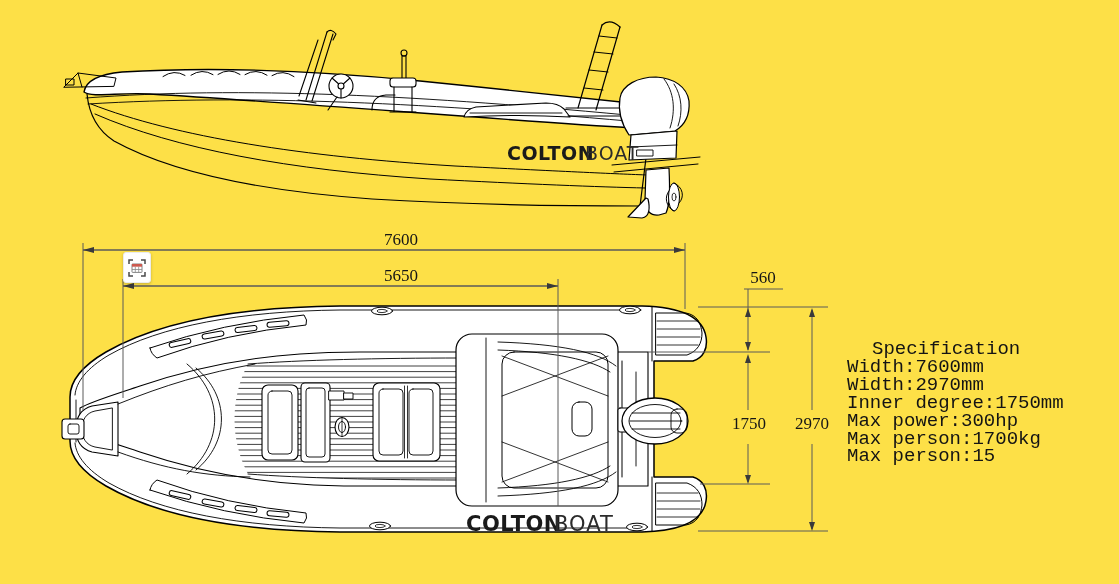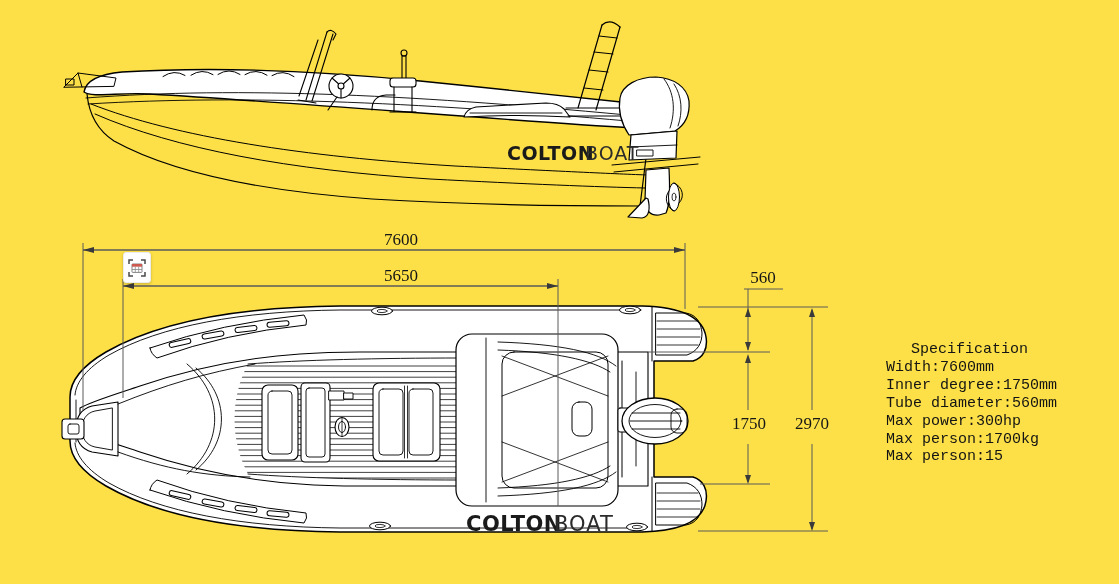--- a/index.html
+++ b/index.html
@@ -1,21 +1,21 @@
 <!DOCTYPE html>
 <html><head>
 <meta charset="utf-8">
 <style>
   html,body{margin:0;padding:0;background:#fff;}
   .canvas{position:relative;width:1119px;height:584px;background:#fde047;overflow:hidden;
           font-family:"Liberation Sans",sans-serif;}
   .canvas svg{position:absolute;left:0;top:0;}
   
-  .spec{position:absolute;left:886px;top:341px;width:205px;
-        font-family:"Liberation Mono",monospace;font-size:15px;line-height:17.9px;
+  .spec{position:absolute;left:847px;top:341px;width:205px;
+        font-family:"Liberation Mono",monospace;font-size:19px;line-height:17.9px;
         color:#141414;white-space:nowrap;}
   .spec-title{padding-left:25px;}
   
   .capture-btn{position:absolute;left:123px;top:252px;width:28px;height:31px;
         background:#fff;border:1px solid #ececec;border-radius:3px;
         box-shadow:0 1px 3px rgba(0,0,0,0.22);padding:0;cursor:pointer;
         display:flex;align-items:center;justify-content:center;}
   .capture-btn svg{position:static;}
   text{user-select:none;}
 </style>
@@ -256,22 +256,22 @@
       <polygon points="812,308 809,317 815,317" fill="#3a3a3a" stroke="none"></polygon>
       <polygon points="812,531 809,522 815,522" fill="#3a3a3a" stroke="none"></polygon>
       <text x="812" y="429" text-anchor="middle" fill="#161616" stroke="none">2970</text>
     </g>
   </g>
 </svg>
 
 <div class="spec">
   <div class="spec-title">Specification</div>
   <div class="spec-line">Width:7600mm</div>
+  <div class="spec-line">Width:2970mm</div>
   <div class="spec-line">Inner degree:1750mm</div>
-  <div class="spec-line">Tube diameter:560mm</div>
   <div class="spec-line">Max power:300hp</div>
   <div class="spec-line">Max person:1700kg</div>
   <div class="spec-line">Max person:15</div>
 </div>
 
 <button class="capture-btn">
   <svg width="18" height="18" viewBox="0 0 18 18">
     <g fill="none" stroke="#4a4a4a" stroke-width="1.5">
       <path d="M 1,5 L 1,1 L 5,1"></path>
       <path d="M 13,1 L 17,1 L 17,5"></path>

